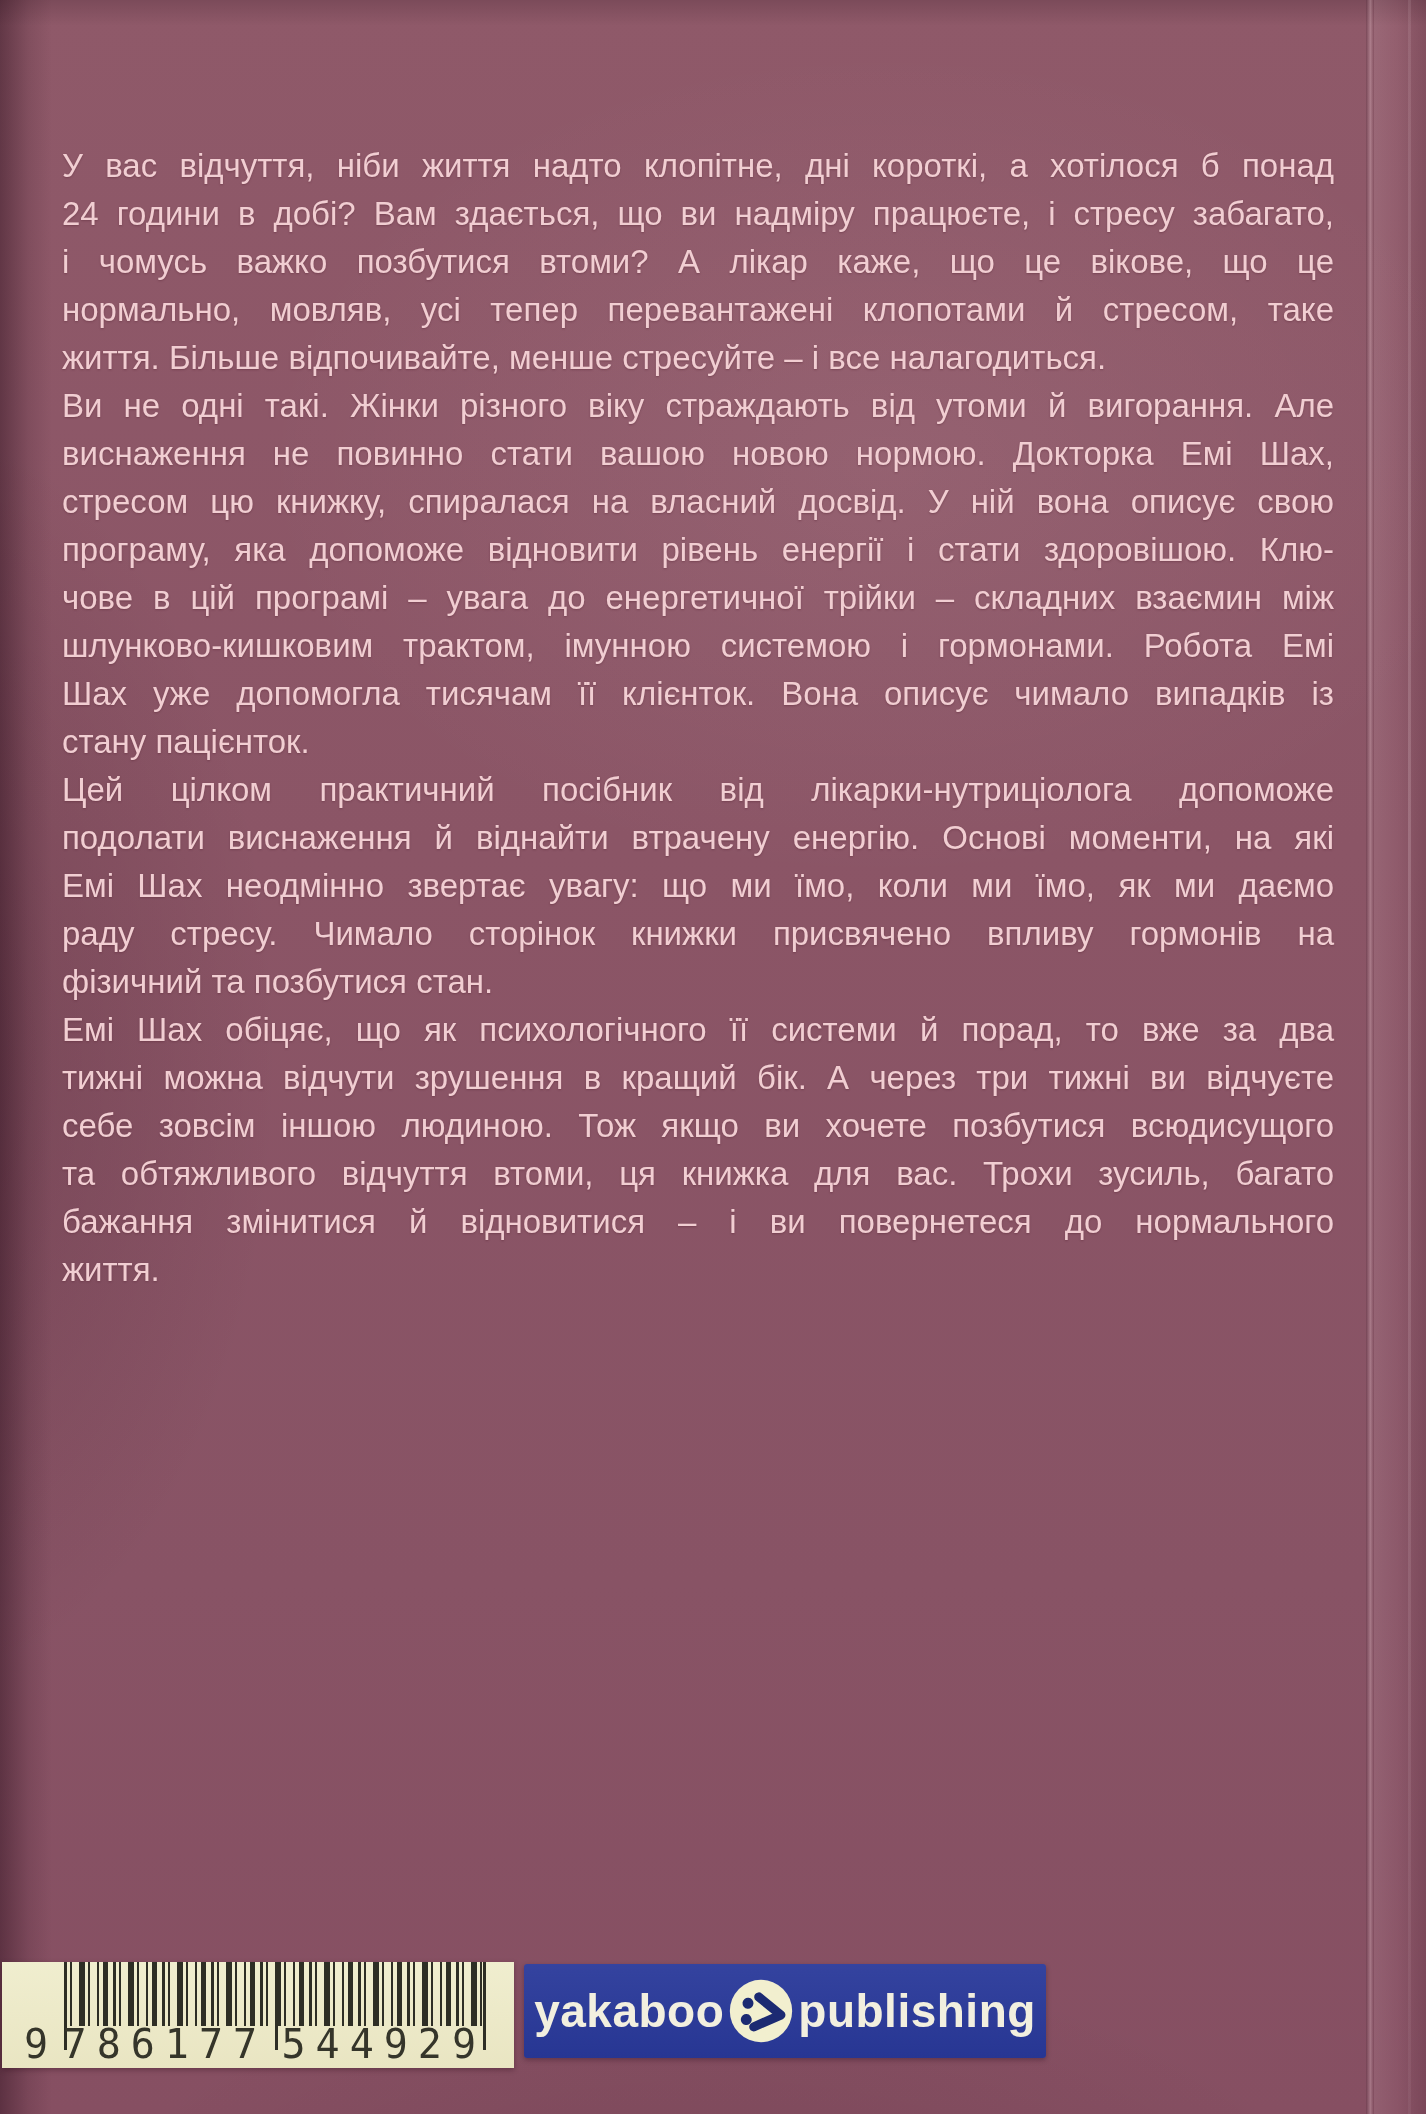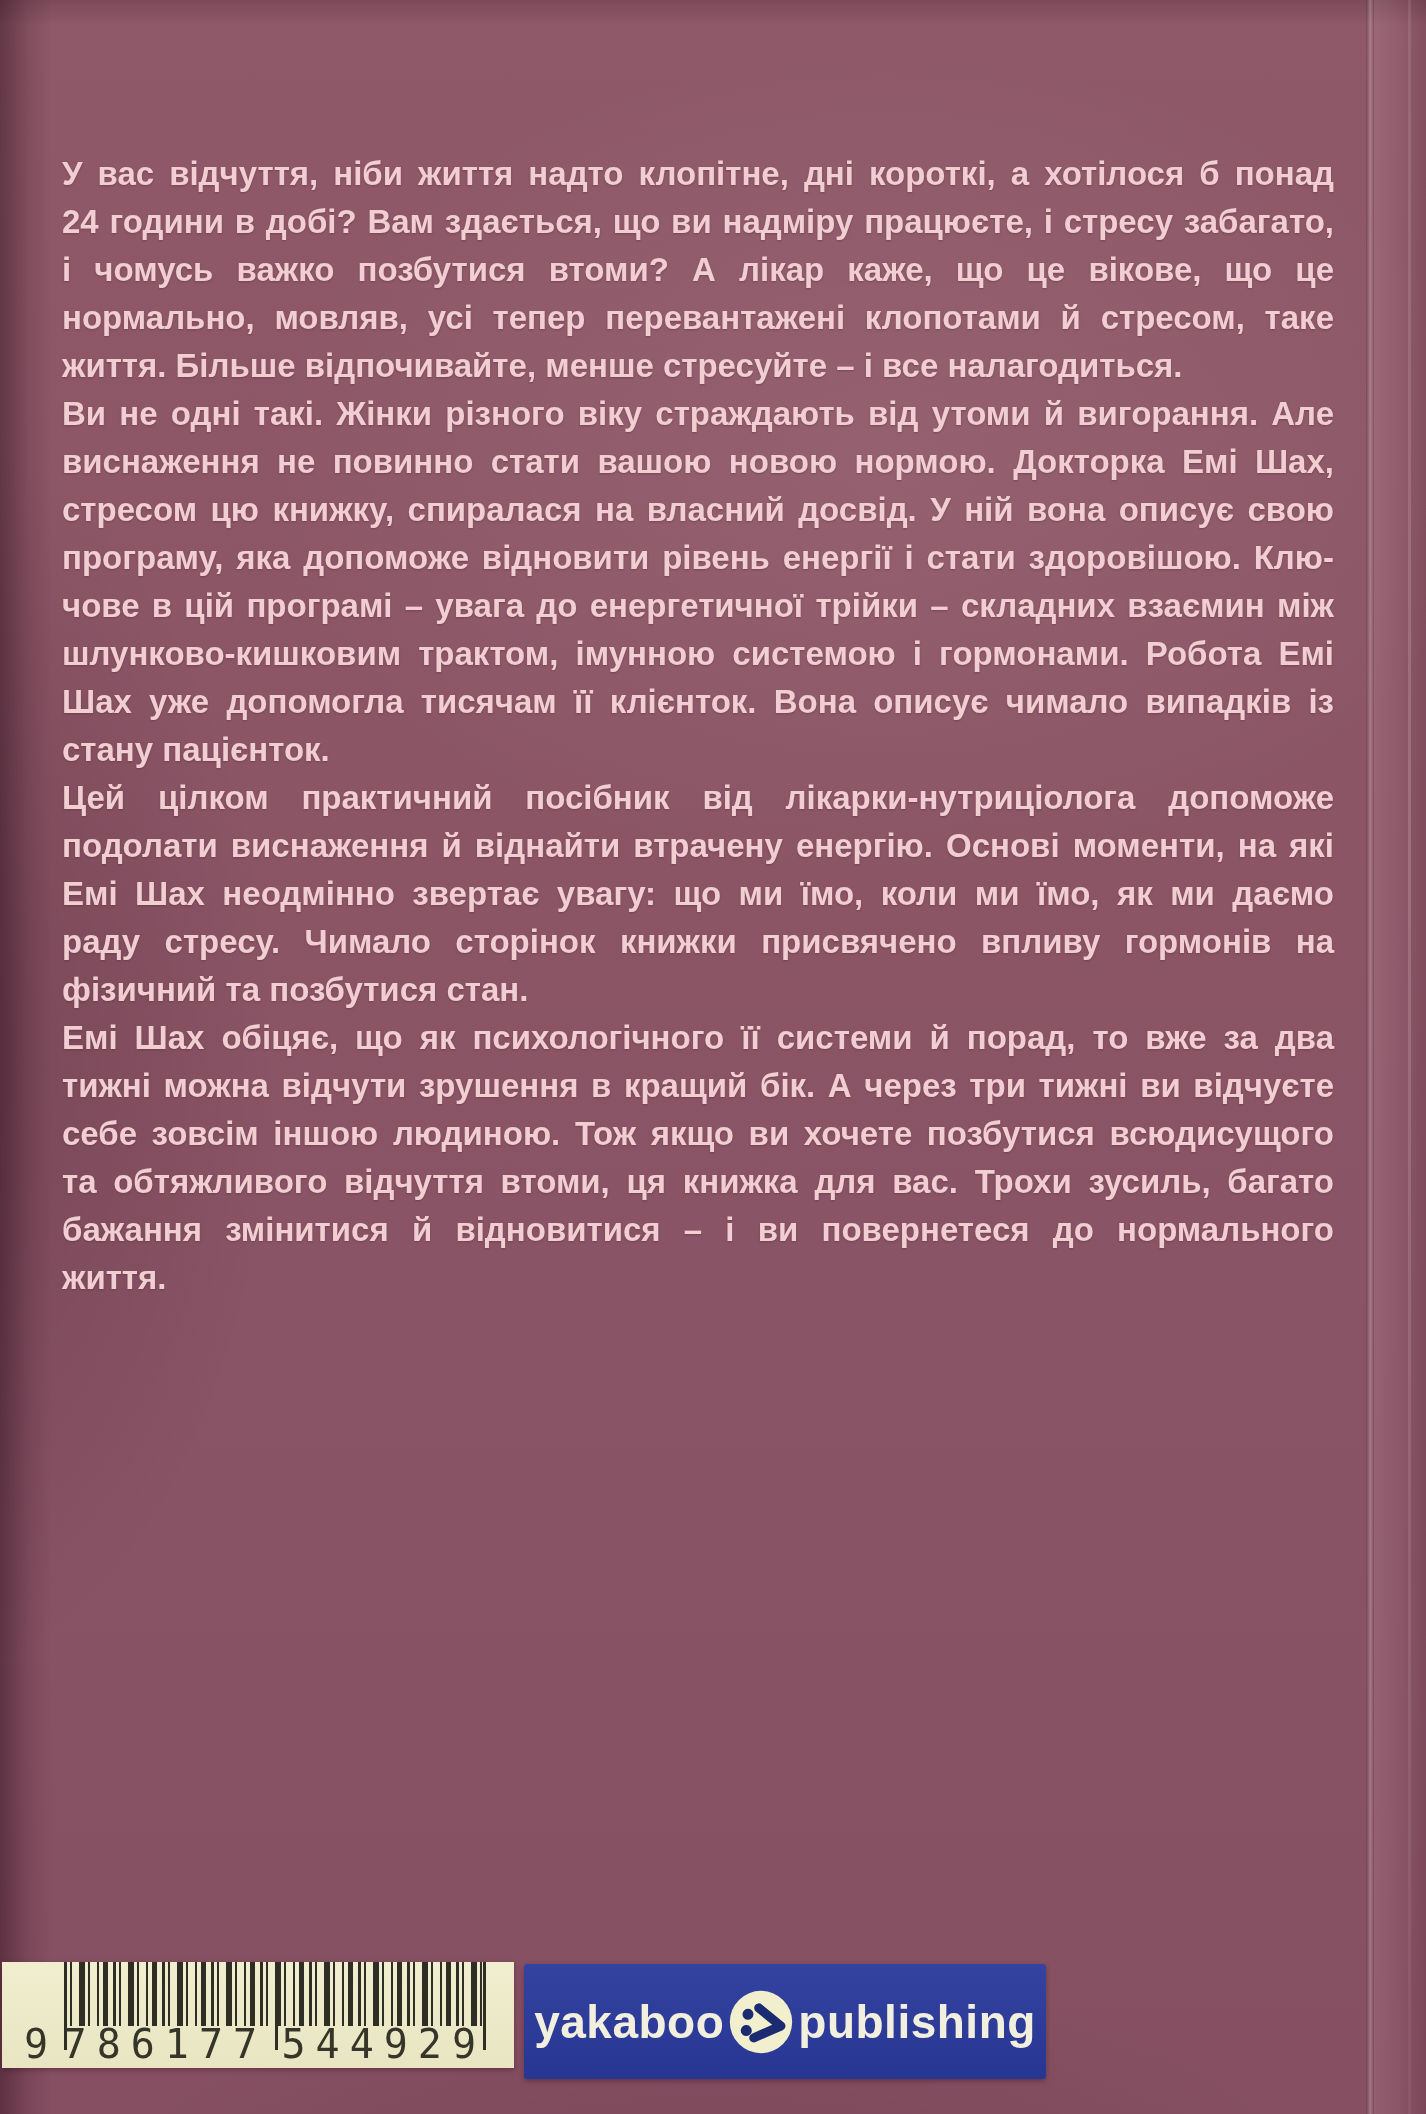--- a/index.html
+++ b/index.html
@@ -32,25 +32,24 @@
     position:absolute;left:1374px;top:0;width:52px;height:100%;
     background:linear-gradient(to right, rgba(255,235,240,0.10), rgba(255,235,240,0.04) 45%, rgba(35,8,20,0.12));
   }
   .edge-crease{
     position:absolute;left:1408px;top:0;width:3px;height:100%;
     background:linear-gradient(to bottom, rgba(255,235,240,0.10), rgba(255,235,240,0.18) 40%, rgba(255,235,240,0.06));
   }
 
   
   .blurb{
-    position:absolute;left:62px;top:150px;width:1272px;
+    position:absolute;left:62px;top:142px;width:1272px;
     color:#f1ced2;
     font-size:33px;line-height:48px;
     text-shadow:0 1px 2px rgba(90,40,55,0.45);
-    font-weight:bold;
   }
   .para{margin:0;}
   .line{
     text-align:justify;
     text-align-last:justify;
     white-space:normal;
     height:48px;overflow:visible;
   }
   .line.last{text-align-last:left;}
 
@@ -77,21 +76,21 @@
   .isbn-row{
     position:absolute;left:22px;right:28px;bottom:4px;
     display:flex;justify-content:space-between;align-items:flex-end;
     font-family:"DejaVu Sans Mono", monospace;
     font-size:40px;color:#35352a;line-height:1;
   }
   .isbn-row .grp{letter-spacing:10px;}
 
   
   .badge{
-    position:absolute;left:524px;top:1964px;width:522px;height:115px;
+    position:absolute;left:524px;top:1964px;width:522px;height:94px;
     background:linear-gradient(180deg,#34439f,#273693);
     border-radius:3px;
     display:flex;align-items:center;justify-content:center;gap:4px;
     box-shadow:0 2px 5px rgba(40,10,25,0.35);
   }
   .badge .word{
     color:#f2efdf;font-weight:bold;font-size:46px;letter-spacing:0.5px;
   }
   .logo-circle{display:block;}
 </style>

